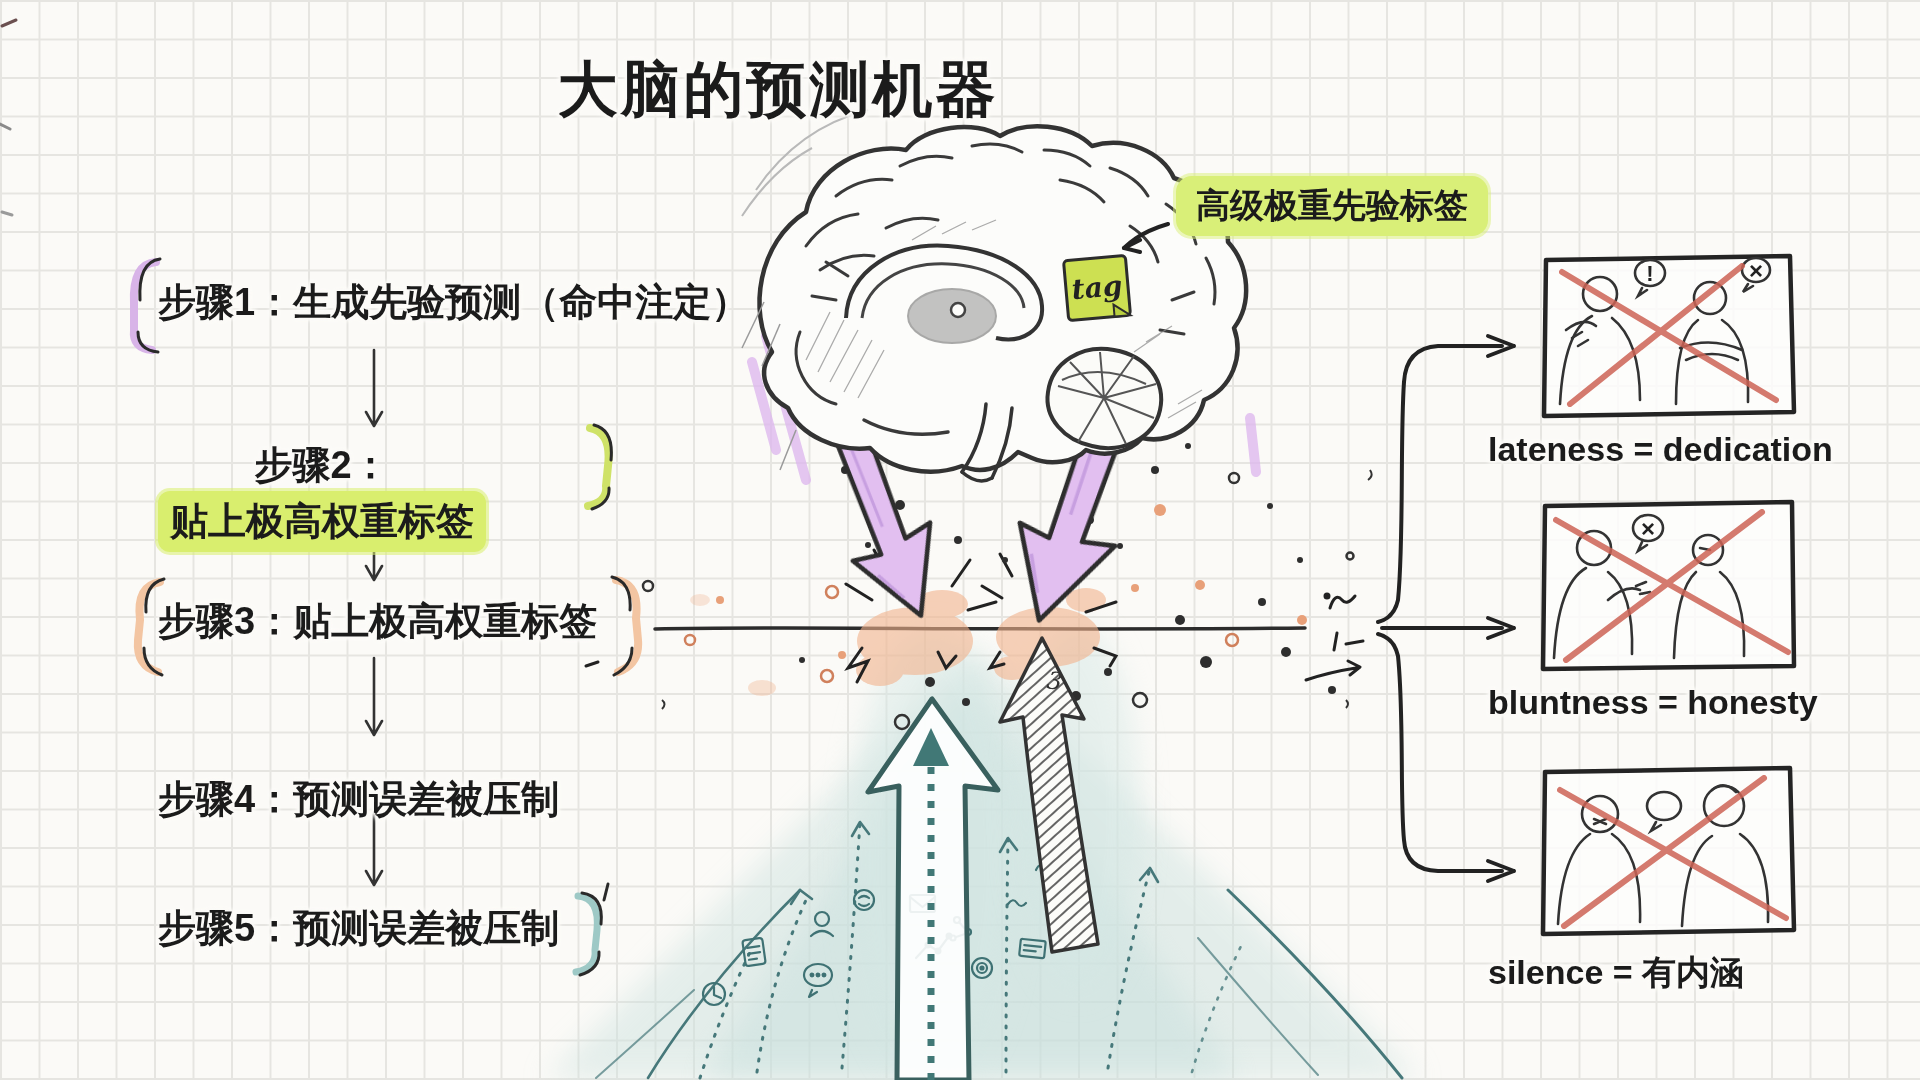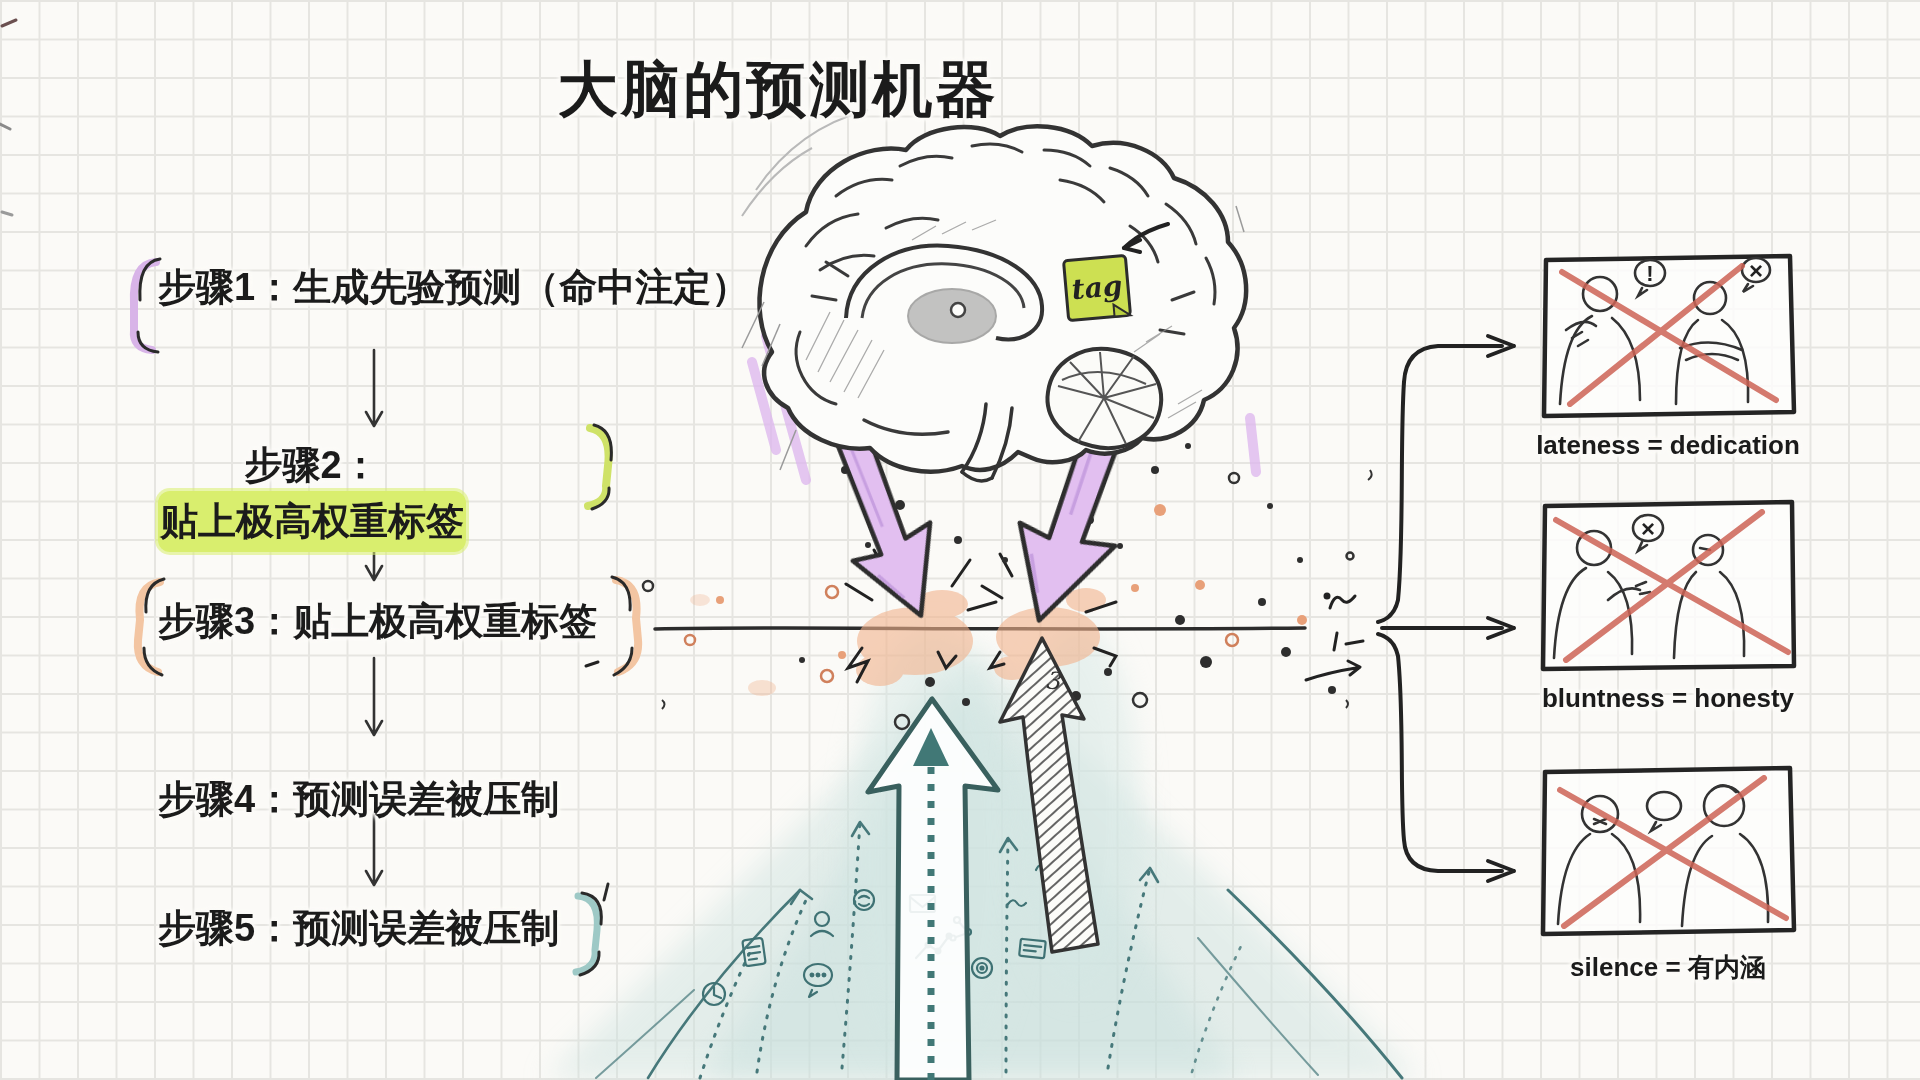--- a/index.html
+++ b/index.html
@@ -10,24 +10,24 @@
     background-image:
       linear-gradient(#e6e5e1 1.5px, transparent 1.5px),
       linear-gradient(90deg, #e6e5e1 1.5px, transparent 1.5px);
     background-size:38.5px 38.5px;
   }
   #art{position:absolute;left:0;top:0;}
   .txt{position:absolute; color:#1b1b1b; white-space:nowrap;
        text-shadow:-2px -2px 3px #fbfaf7, 2px -2px 3px #fbfaf7, -2px 2px 3px #fbfaf7, 2px 2px 3px #fbfaf7, 0 0 10px #fbfaf7;}
   .title{left:0; top:50px; width:1556px; text-align:center; font-size:60px; font-weight:900; letter-spacing:3px;}
   .step{left:158px; font-size:38px; font-weight:800; display:flex; align-items:center;}
-  .step .hl{background:#d9ee6e; border-radius:12px; padding:5px 2px; box-shadow:0 0 0 3px rgba(217,238,110,.55); text-shadow:none;}
+  .step .hl{background:#d9ee6e; border-radius:12px; padding:5px 12px; box-shadow:0 0 0 3px rgba(217,238,110,.55); text-shadow:none;}
   .pill{left:1176px; top:176px; background:#d9ef78; border-radius:16px; padding:7px 20px;
         font-size:34px; font-weight:800; box-shadow:0 0 0 3px rgba(217,239,120,.5); text-shadow:none;}
-  .caption{font-size:26px; font-weight:600; text-align:center; width:360px;}
+  .caption{font-size:34px; font-weight:600; text-align:left; width:360px;}
   .cap1{left:1488px; top:430px;}
   .cap2{left:1488px; top:683px;}
   .cap3{left:1488px; top:950px;}
 </style>
 </head>
 <body>
 
 <div id="stage">
 
 <svg id="art" width="1920" height="1080" viewBox="0 0 1920 1080">
@@ -397,35 +397,36 @@
       <g stroke="#cd6355" stroke-width="6" stroke-linecap="round" opacity="0.85">
         <path d="M1560 790 L1786 918"></path>
             <path d="M1764 778 L1564 926"></path>
       </g>
     </g>
   </g>
 </svg>
 
 <div class="txt title">大脑的预测机器</div>
 
-<div class="txt step" style="top:262px;">
+<div class="txt step" style="top:277px;">
   <span>步骤1：生成先验预测（命中注定）</span>
 </div>
 <div class="txt step" style="top:440px;flex-direction:column;">
   <span>步骤2：</span>
   <span class="hl">贴上极高权重标签</span>
 </div>
 <div class="txt step" style="top:596px;">
   <span>步骤3：贴上极高权重标签</span>
 </div>
 <div class="txt step" style="top:751px;margin-top:23px;">
   <span>步骤4：预测误差被压制</span>
 </div>
 <div class="txt step" style="top:903px;">
   <span>步骤5：预测误差被压制</span>
 </div>
 
+<div class="txt pill">高级极重先验标签</div>
 
 <div class="txt caption cap1">lateness = dedication</div>
 <div class="txt caption cap2">bluntness = honesty</div>
 <div class="txt caption cap3">silence = 有内涵</div>
 
 </div>
 
 </body></html>

